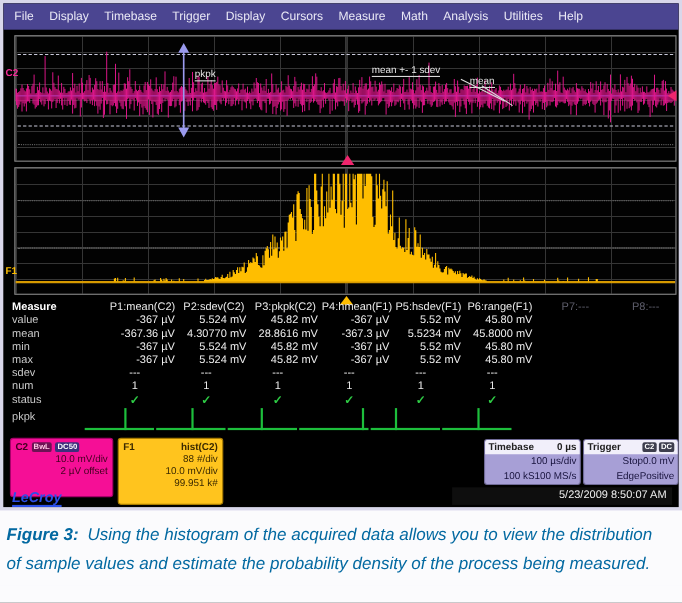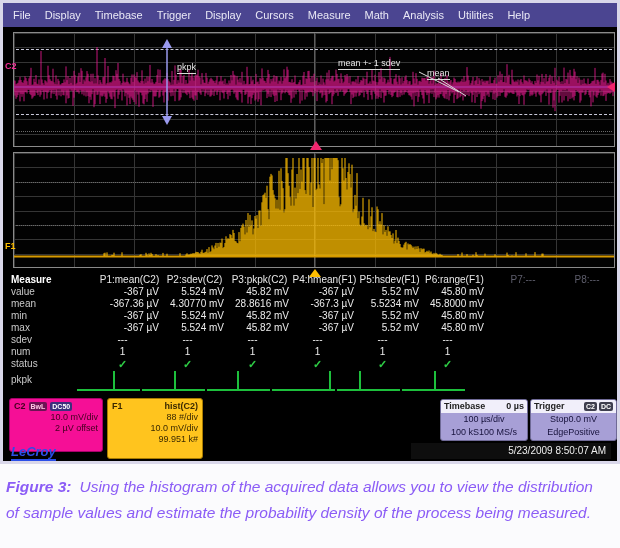--- a/index.html
+++ b/index.html
@@ -63,31 +63,31 @@
   .badge-dc50{background:#3d2f7c;color:#fff;}
   #box-c2 .rline{text-align:right;}
   #box-f1{left:104px;top:395px;width:96px;height:61px;background:#ffc41e;border:1px solid #a87c00;color:#3b2a00;padding:2px 4px;}
   #box-f1 .hdr{display:flex;justify-content:space-between;font-weight:bold;}
   #box-f1 .rline{text-align:right;}
   .sysbox{background:#a79fd6;border:1px solid #6f6a96;color:#17123c;}
   #box-tb{left:437px;top:396px;width:88px;height:42px;}
   #box-trg{left:527px;top:396px;width:87px;height:42px;}
   .sysbox .shdr{display:flex;justify-content:space-between;align-items:center;background:#f1effa;color:#222;
     font-weight:bold;padding:0 3px;height:13px;border-radius:2px 2px 0 0;}
-  .sysbox .srow{display:flex;justify-content:center;padding:0 3px;line-height:13px;}
+  .sysbox .srow{display:flex;justify-content:flex-end;padding:0 3px;line-height:13px;}
   .badge-dark{background:#3e3e4e;color:#fff;font-size:7px;border-radius:2px;padding:0 2px;line-height:9px;font-weight:bold;}
   .hdr-badges{display:flex;gap:2px;}
 
   .timestamp{position:absolute;right:6px;top:440px;width:200px;height:16px;background:#0e0e0e;
     color:#efefef;font-size:10px;text-align:right;line-height:16px;padding-right:5px;box-sizing:border-box;}
   .logo{position:absolute;left:8px;top:441px;color:#2b4fe8;font-size:13px;font-weight:bold;font-style:italic;
     border-bottom:2px solid #2b4fe8;padding-bottom:0;}
 
   
-  .caption{padding:10px 10px 6px 6px;color:#8b5cf6;font-size:15.5px;line-height:26px;font-style:italic;width:596px;}
+  .caption{padding:10px 10px 6px 6px;color:#0369a1;font-size:15.5px;line-height:26px;font-style:italic;width:596px;}
   .caption .cap-label{font-weight:bold;margin-right:8px;}
 </style>
 </head>
 <body>
 
 <div class="frame">
   <div class="scope">
 
     <div class="menubar" id="menubar">
         <span class="menu-item">File</span>

